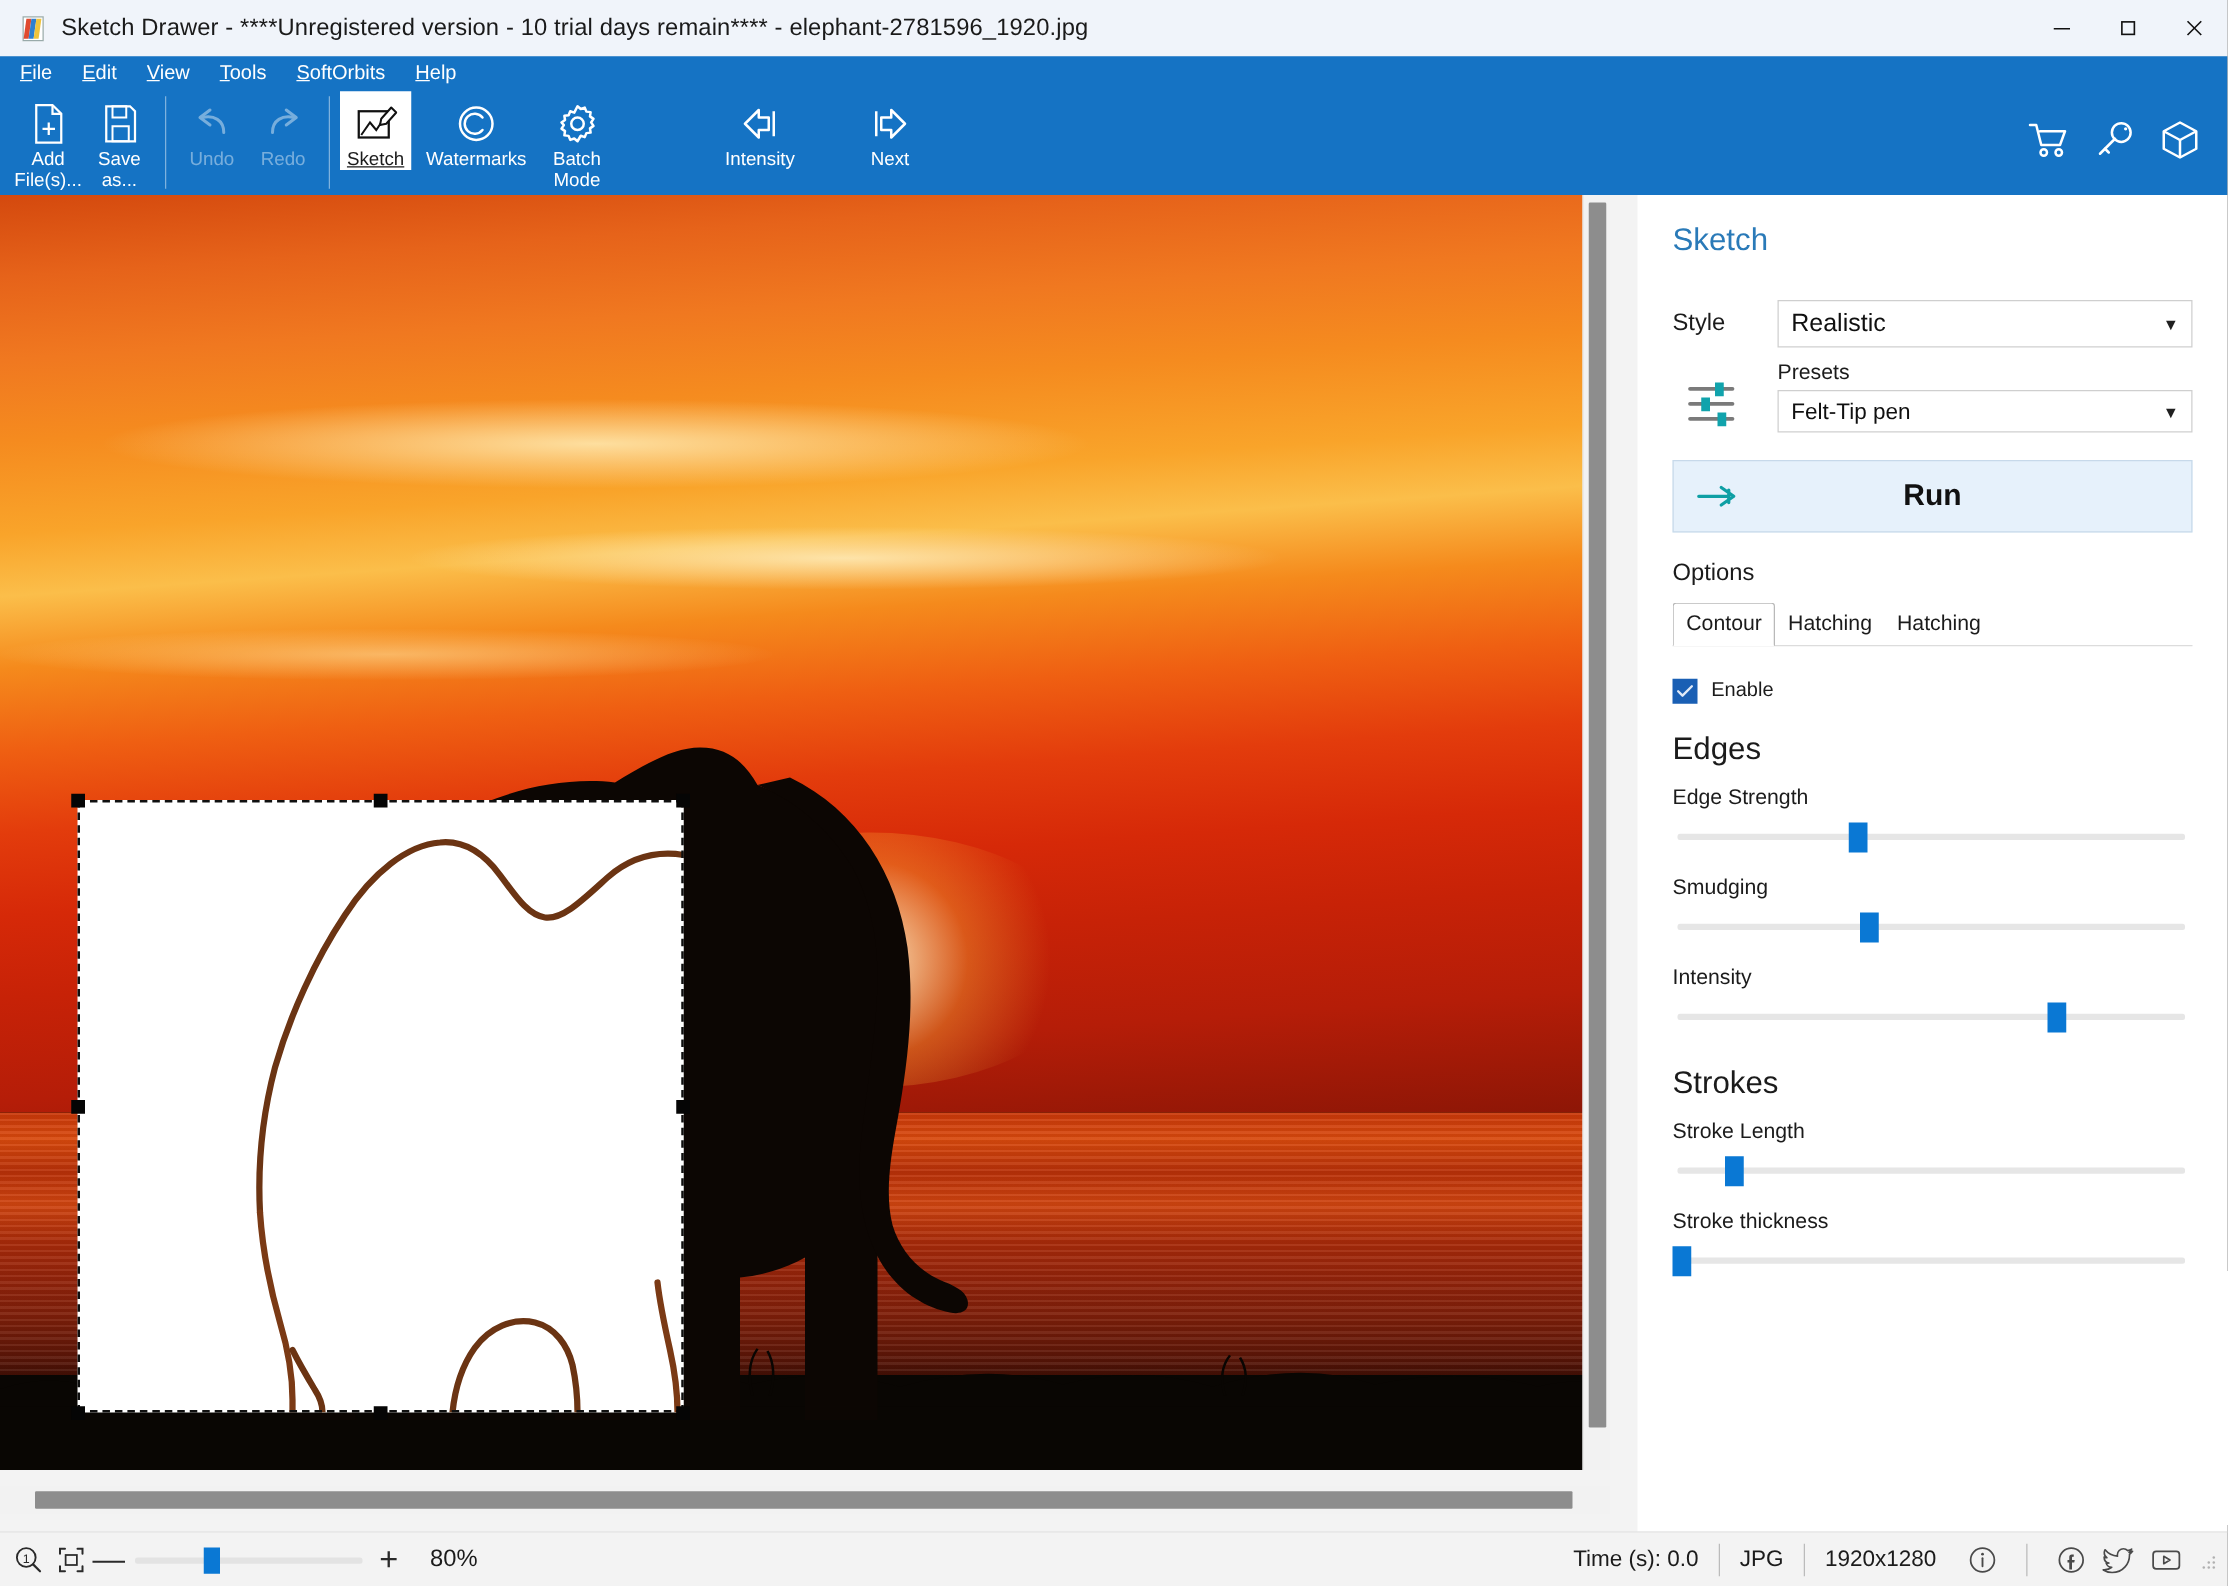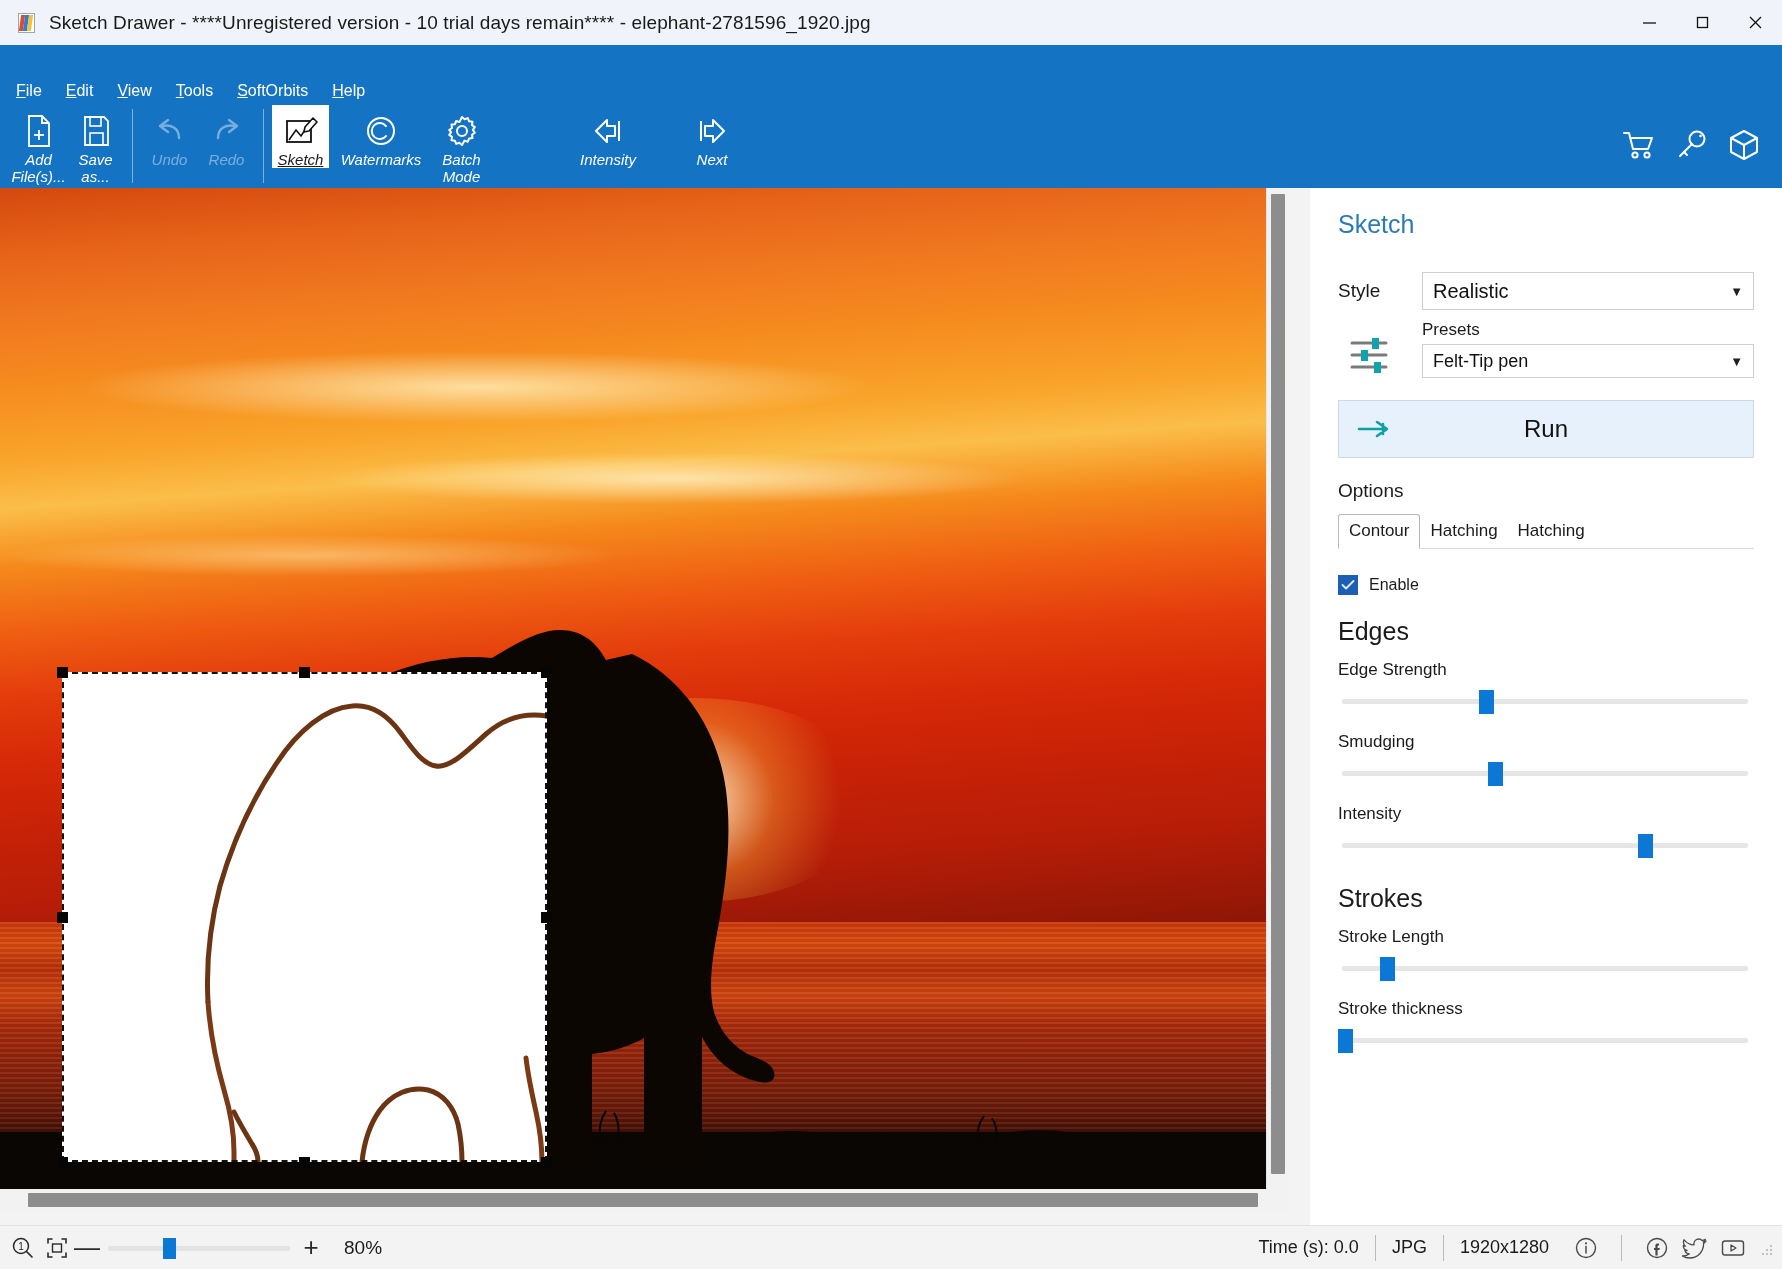--- a/index.html
+++ b/index.html
@@ -22,28 +22,28 @@
   .title-icon .bar3 { position:absolute; left:12px; top:3px; width:4px; height:16px; background:#f0c33c; transform:skewX(-8deg);}
   .title-text { font-size: 19px; color: #1a1a1a; letter-spacing: .1px; white-space: nowrap; }
   .win-controls { margin-left: auto; display: flex; height: 45px; }
   .win-btn {
     width: 53px; height: 45px; display: flex; align-items: center; justify-content: center;
     color: #111;
   }
 
   
   .blue-zone { background: #1573c4; flex: 0 0 111px; position: relative; }
-  .menubar { display: flex; align-items: center; height: 28px; padding-left: 16px; gap: 24px; margin-top: 32px; }
+  .menubar { display: flex; align-items: center; height: 28px; padding-left: 16px; gap: 24px; }
   .menu-item { font-size: 16px; color: #fff; white-space: nowrap; cursor: default; }
   .menu-item u { text-decoration: underline; }
 
   .toolbar { display: flex; align-items: flex-start; height: 83px; padding-left: 10px; position: relative; }
   .tb-item {
     width: 57px; display: flex; flex-direction: column; align-items: center;
-    color: #ffffff; text-align: center; padding-top: 6px; position: relative; font-style: italic;
+    color: #ffffff; text-align: center; padding-top: 6px; position: relative;
   }
   .tb-item .ic { height: 40px; display: flex; align-items: center; justify-content: center; }
   .tb-item .lb { font-size: 15px; line-height: 17px; color: #fff; }
   .tb-item.wide { width: 104px; }
   .tb-item.disabled .lb, .tb-item.disabled .ic { opacity: .42; }
   .tb-item.active { background: #ffffff; }
   .tb-item.active .lb { color: #1b1b1b; text-decoration: underline; }
   .tb-sep { width: 1px; height: 74px; background: rgba(255,255,255,.45); margin: 4px 8px 0 8px; }
   .tb-right { margin-left: auto; display: flex; gap: 20px; padding-right: 22px; align-items: center; height: 83px; }
 
@@ -120,21 +120,21 @@
   .sliders-icon { width: 62px; height: 46px; display:flex; align-items:center; justify-content:center; flex:0 0 62px;}
   .presets-right { flex: 1 1 auto; }
   .presets-label { font-size: 17px; color: #1b1b1b; margin-bottom: 4px; }
   .combo.small { height: 34px; font-size: 18px; }
 
   .run-btn {
     margin-top: 22px; margin-left: 0; height: 58px; background: #e6f1fb; border: 1px solid #c7d9ea;
     display: flex; align-items: center; position: relative; cursor: pointer;
   }
   .run-arrow { margin-left: 18px; width: 40px; display:flex; align-items:center;}
-  .run-label { position: absolute; left: 0; right: 0; text-align: center; font-size: 24px; font-weight: normal; color: #111; }
+  .run-label { position: absolute; left: 0; right: 0; text-align: center; font-size: 24px; font-weight: bold; color: #111; }
 
   .options-label { font-size: 19px; color: #1b1b1b; margin-top: 22px; margin-bottom: 12px; }
 
   .tabs { display: flex; align-items: flex-end; border-bottom: 1px solid #dcdcdc; margin-bottom: 0; }
   .tab { padding: 6px 10px 7px 10px; font-size: 17px; color: #1b1b1b; cursor: pointer; }
   .tab.active { border: 1px solid #b9b9b9; border-bottom: 1px solid #fff; border-radius: 3px 3px 0 0; background: #fff; margin-bottom: -1px; }
 
   .enable-row { display: flex; align-items: center; gap: 11px; margin-top: 26px; }
   .checkbox { width: 20px; height: 20px; background: #1a5fb4; display:flex; align-items:center; justify-content:center; }
   .enable-label { font-size: 16px; color: #1b1b1b; }

